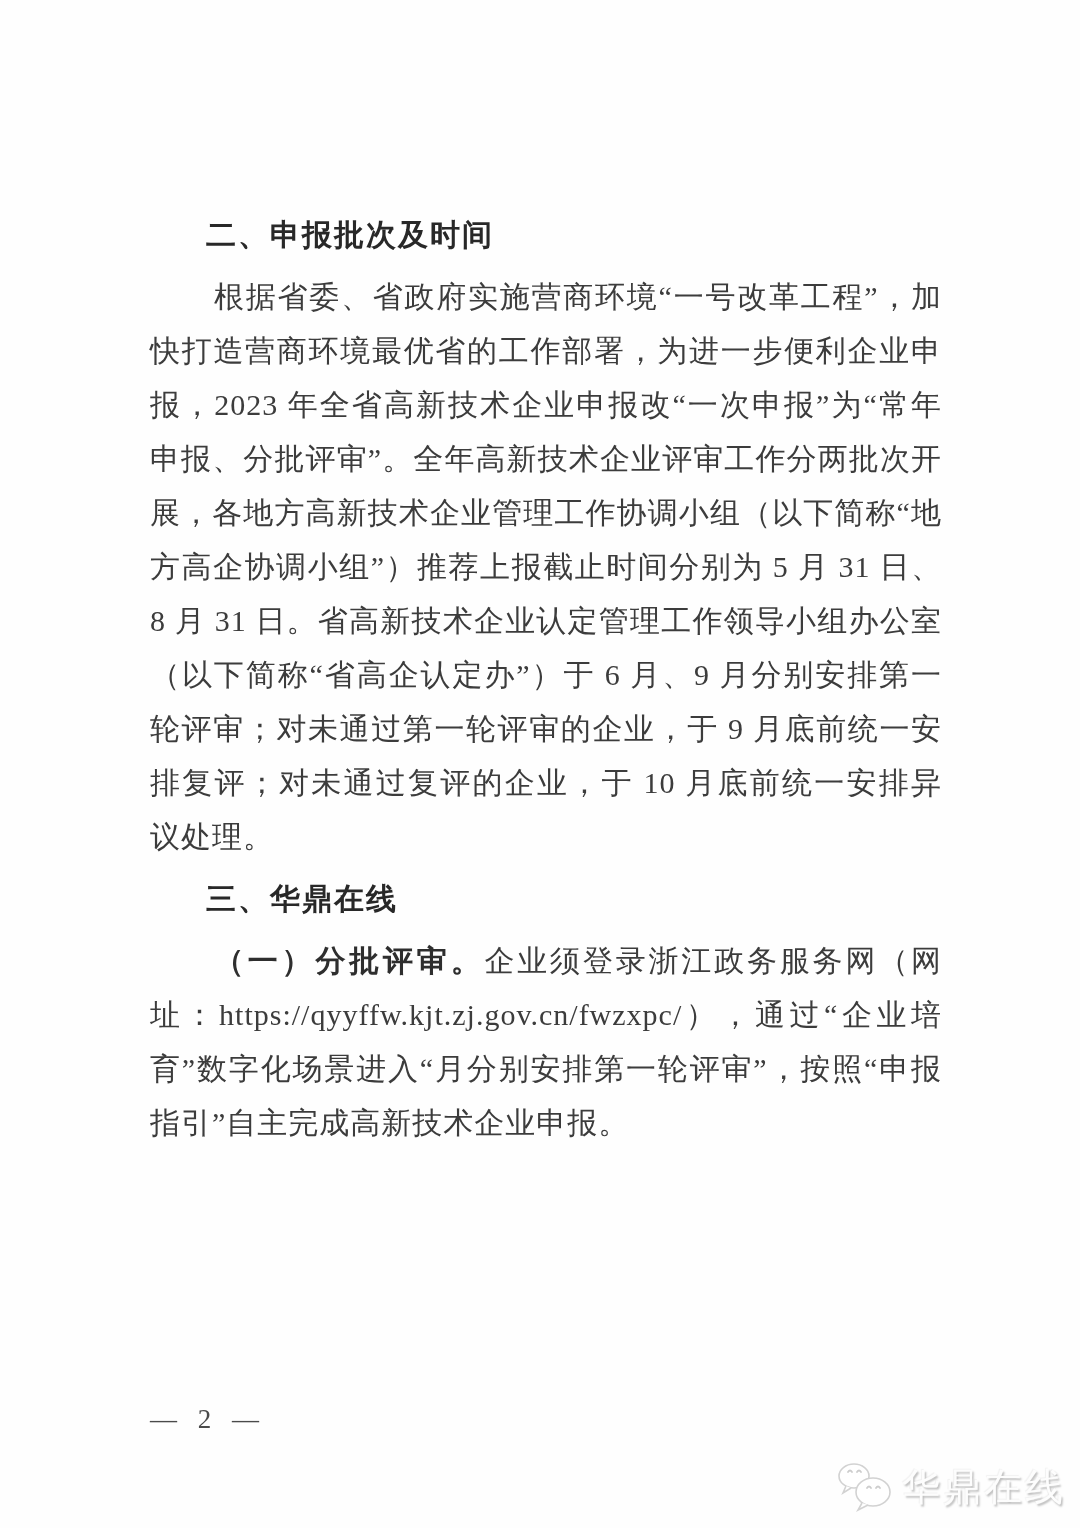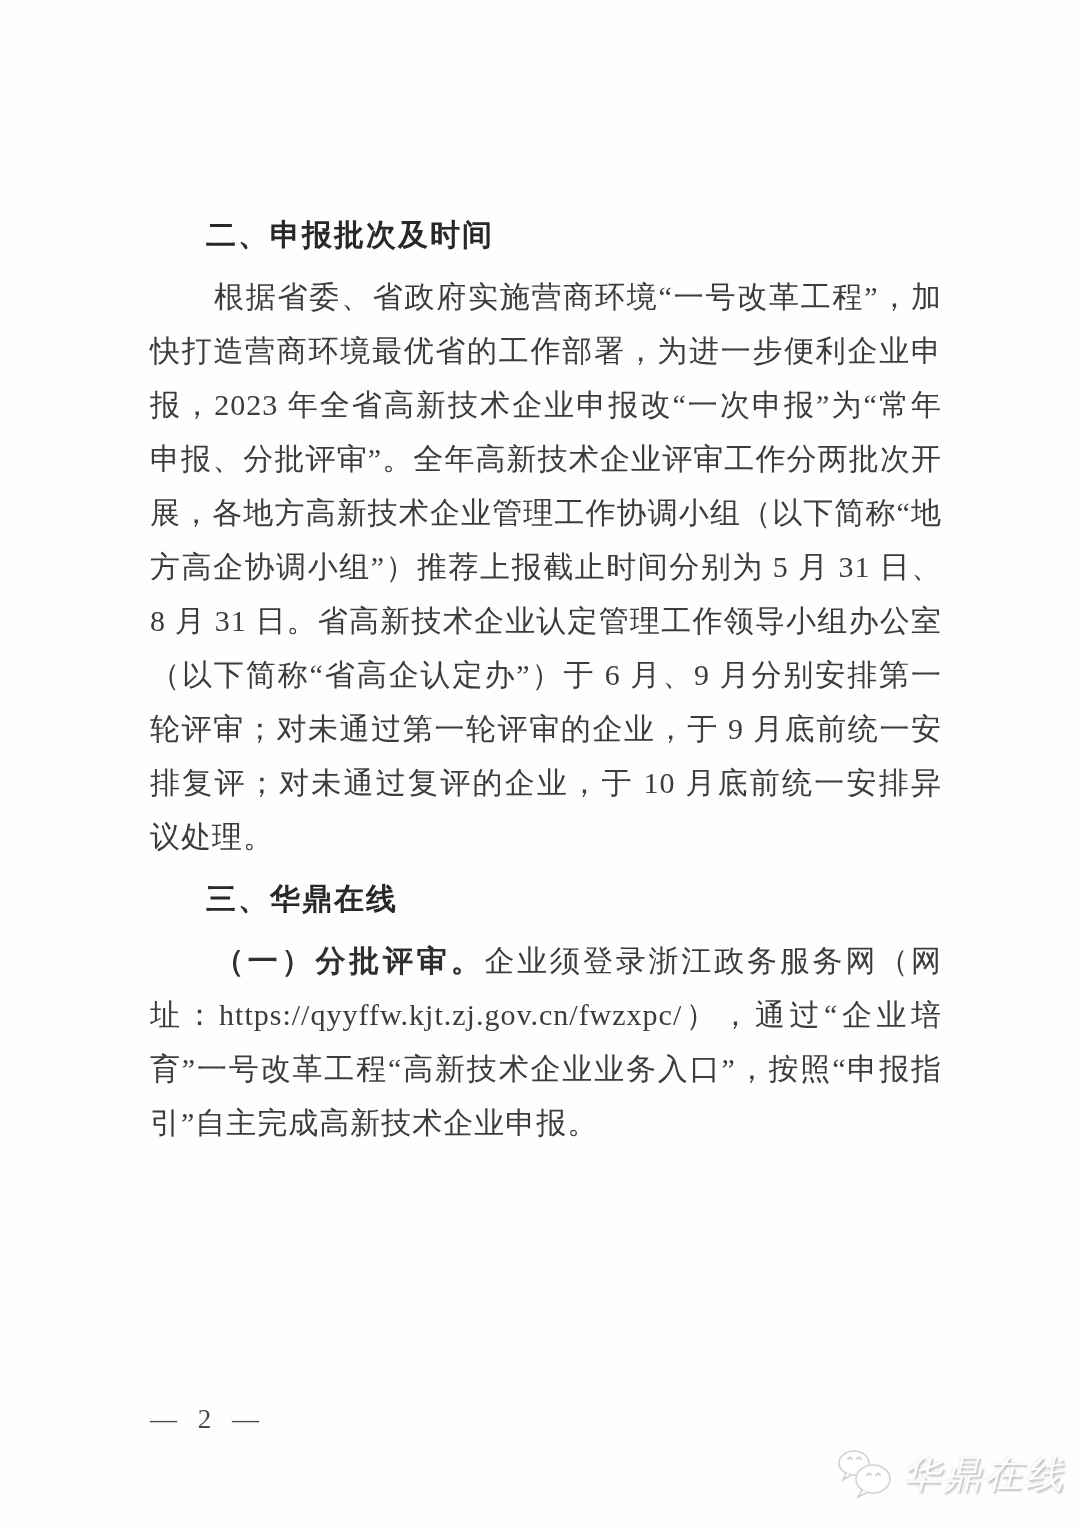--- a/index.html
+++ b/index.html
@@ -50,25 +50,24 @@
     top: 1404px;
     font-size: 27px;
     line-height: 30px;
     color: #4a4a4a;
     letter-spacing: 7px;
     font-family: "Liberation Serif", "DejaVu Serif", serif;
   }
   .watermark {
     position: absolute;
     right: 14px;
-    bottom: 26px;
+    bottom: 13px;
     display: flex;
     align-items: center;
     gap: 6px;
-    font-style: italic;
   }
   .watermark-text {
     font-family: "Liberation Serif", "DejaVu Serif", serif;
     font-size: 38px;
     letter-spacing: 3px;
     color: #fdfdfd;
     text-shadow: 1.5px 1.5px 2px #bfbfbf, -1px -1px 1px #f2f2f2;
     white-space: nowrap;
   }
   .wm-icon { display: block; }
@@ -79,21 +78,21 @@
 <div class="page">
 
   <div class="content">
 
     <h2 class="section-heading">二、申报批次及时间</h2>
 
     <p class="para"><span class="lead"></span><span>根据省委、省政府实施营商环境“一号改革工程”，加快打造营商环境最优省的工作部署，为进一步便利企业申报，2023 年全省高新技术企业申报改“一次申报”为“常年申报、分批评审”。全年高新技术企业评审工作分两批次开展，各地方高新技术企业管理工作协调小组（以下简称“地方高企协调小组”）推荐上报截止时间分别为 5 月 31 日、8 月 31 日。省高新技术企业认定管理工作领导小组办公室（以下简称“省高企认定办”）于 6 月、9 月分别安排第一轮评审；对未通过第一轮评审的企业，于 9 月底前统一安排复评；对未通过复评的企业，于 10 月底前统一安排异议处理。</span></p>
 
     <h2 class="section-heading">三、华鼎在线</h2>
 
-    <p class="para"><span class="lead">（一）分批评审。</span><span>企业须登录浙江政务服务网（网址：https://qyyffw.kjt.zj.gov.cn/fwzxpc/），通过“企业培育”一号改革工程“高新技术企业业务入口”，按照“申报指引”自主完成高新技术企业申报。</span></p>
+    <p class="para"><span class="lead">（一）分批评审。</span><span>企业须登录浙江政务服务网（网址：https://qyyffw.kjt.zj.gov.cn/fwzxpc/），通过“企业培育”数字化场景进入“月分别安排第一轮评审”，按照“申报指引”自主完成高新技术企业申报。</span></p>
 
 
   </div>
 
   <div class="footer-page-number">— 2 —</div>
 
   <div class="watermark">
     <svg class="wm-icon" width="62" height="56" viewBox="0 0 62 56" xmlns="http://www.w3.org/2000/svg">
       <g fill="#ffffff" stroke="#d2d2d2" stroke-width="1.6">
         <ellipse cx="20" cy="17" rx="15" ry="12"></ellipse>

